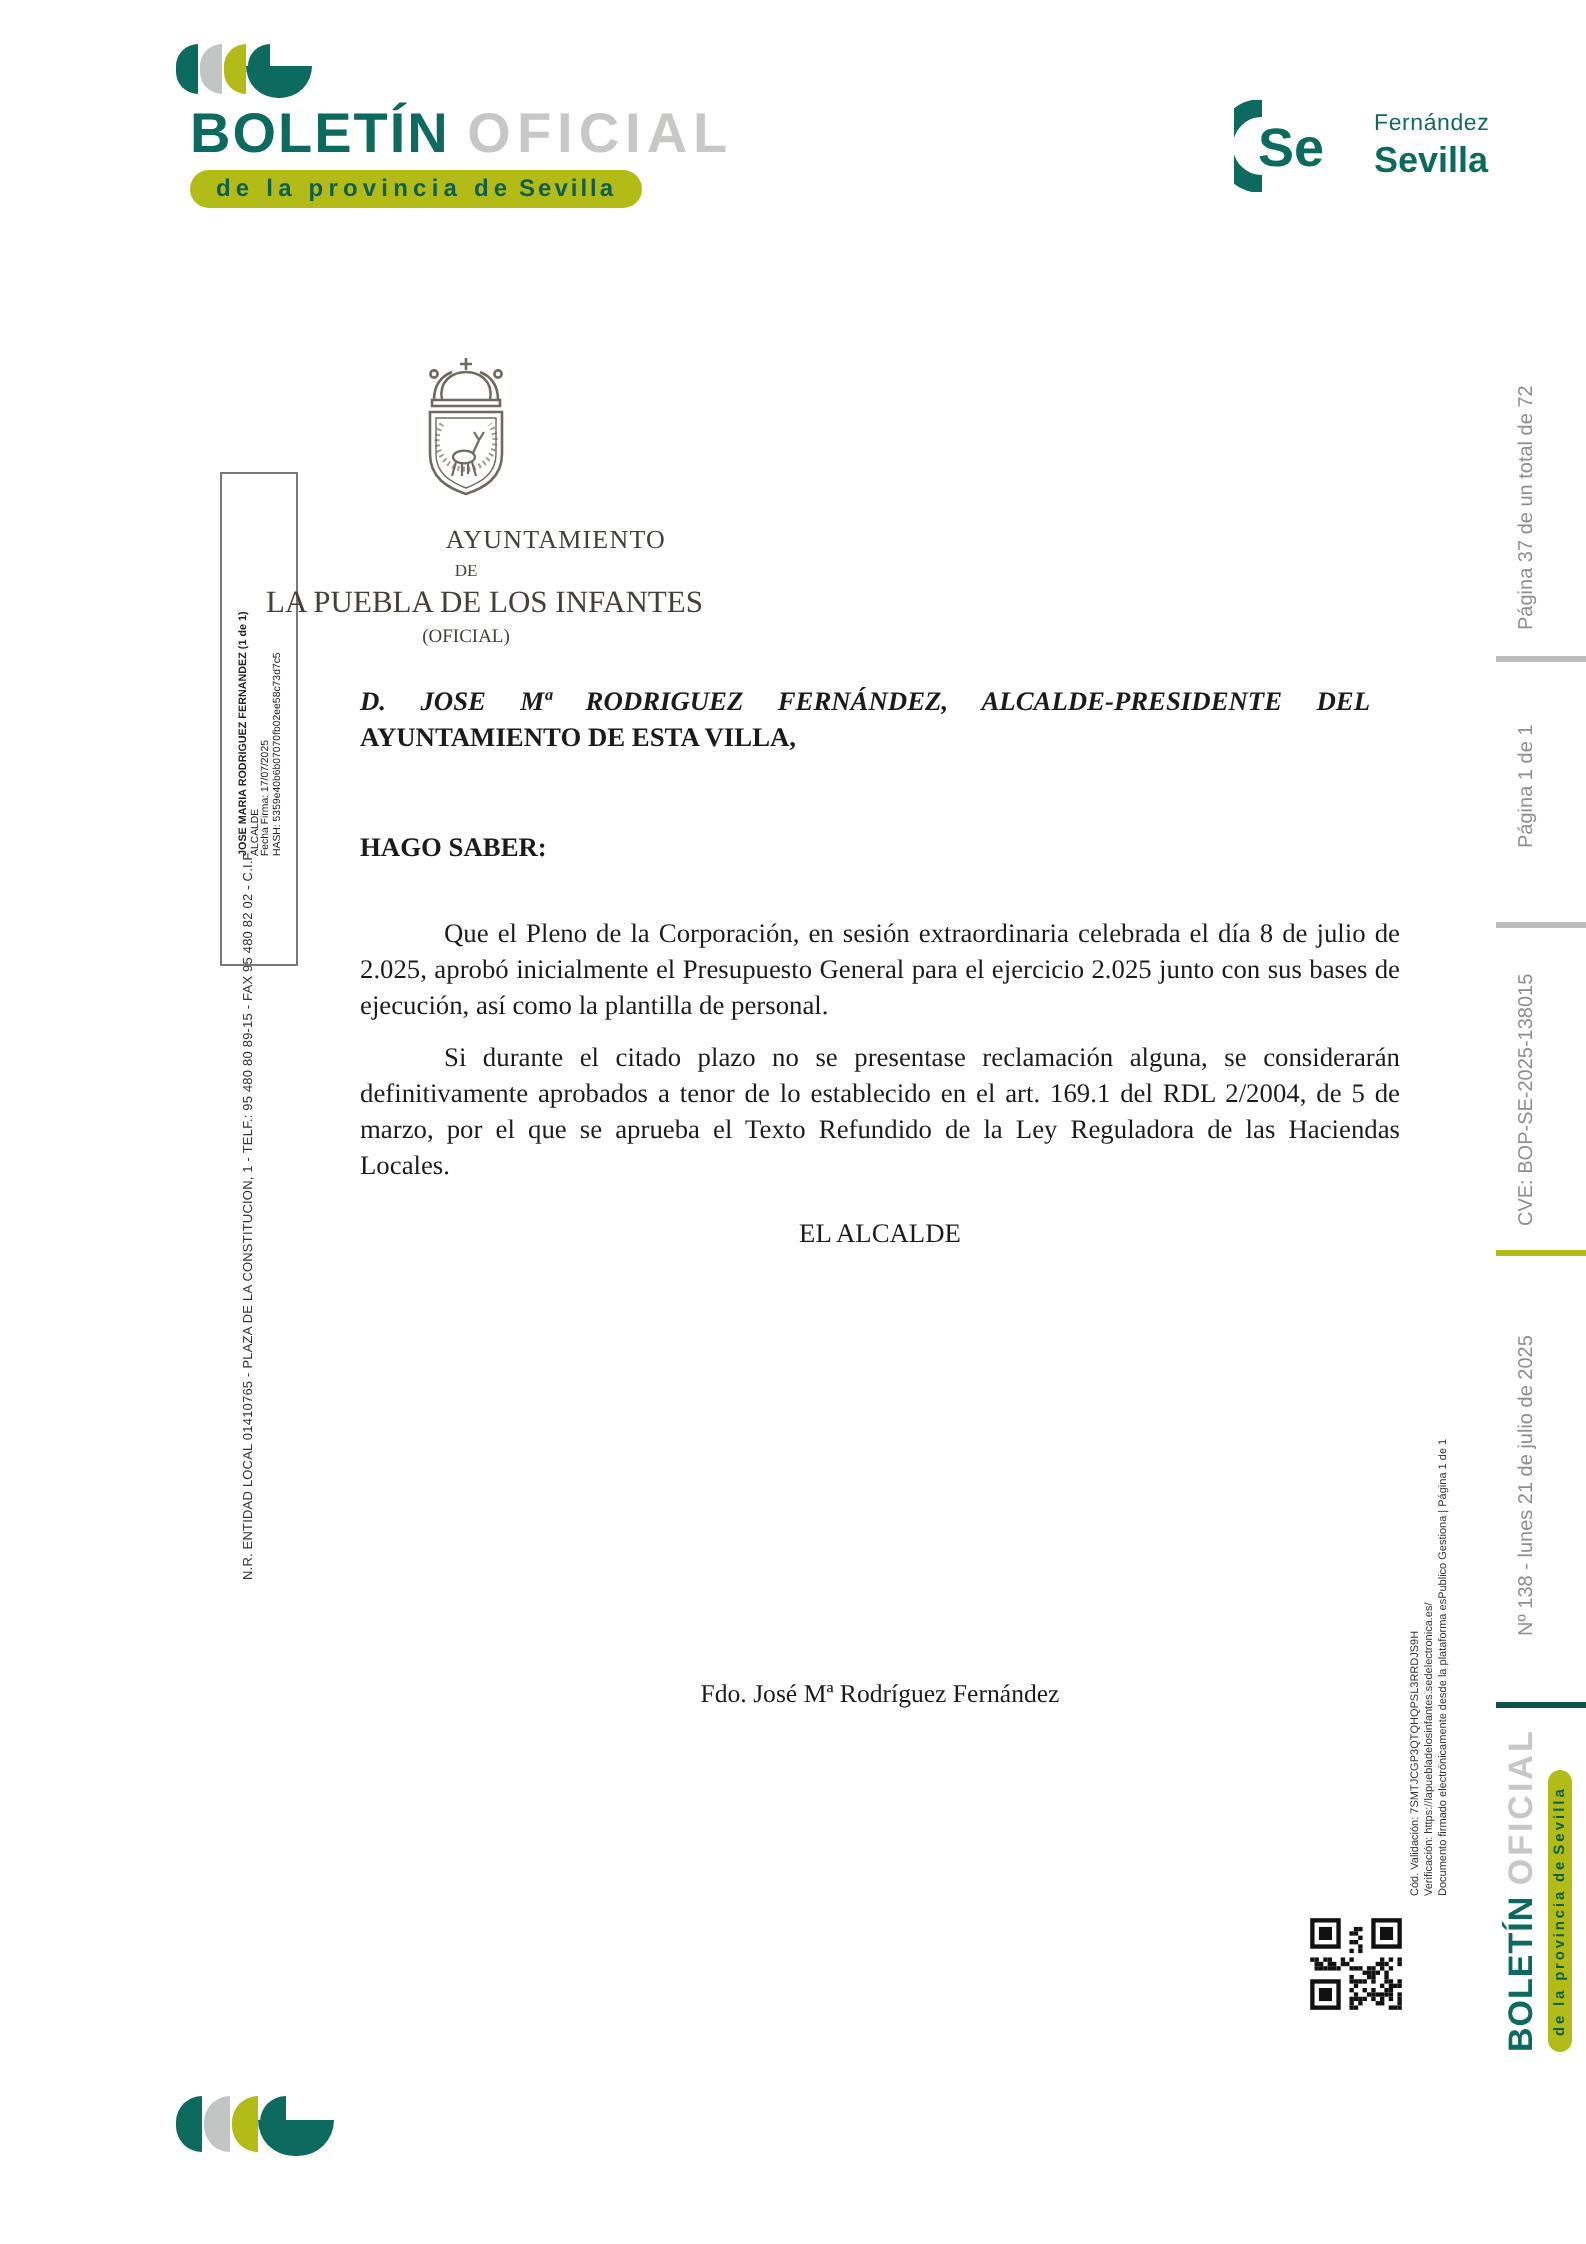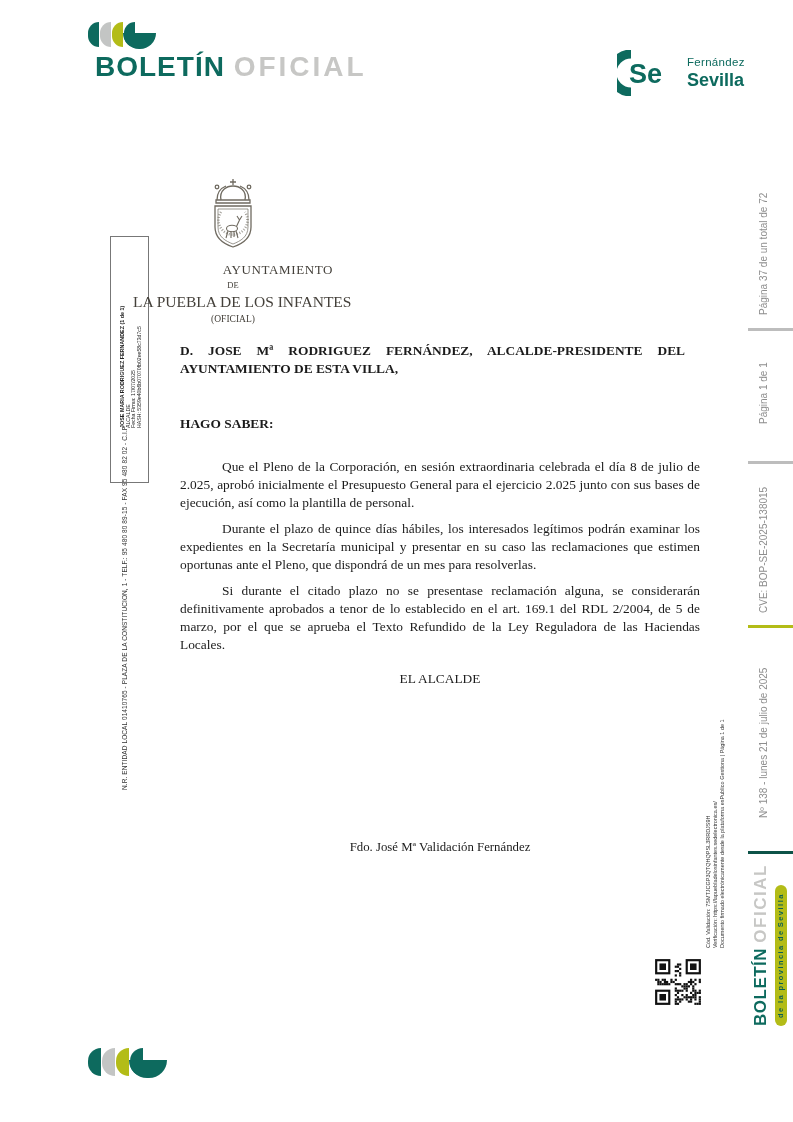--- a/index.html
+++ b/index.html
@@ -55,21 +55,21 @@
   .entity-line{left:121px;top:790px;font-size:6.5px;color:#333;letter-spacing:0.1px;}
   
   .org-block{position:absolute;left:133px;top:176px;width:200px;text-align:center;color:#44403a;}
   .org-block .crest{display:block;margin:0 auto;}
   .org-l1{font-size:13px;letter-spacing:0.6px;margin-top:6px;text-align:right;}
   .org-l2{font-size:8.5px;margin-top:2px;}
   .org-l3{font-size:15.5px;margin-top:3px;white-space:nowrap;}
   .org-l4{font-size:9.5px;margin-top:3px;}
   .doc-heading{position:absolute;left:180px;top:342px;width:505px;font-weight:bold;
                font-size:13.4px;line-height:18px;}
-  .doc-heading .hl1{text-align:justify;text-align-last:justify;}
+  .doc-heading .hl1{text-align:justify;text-align-last:justify;font-style:italic;}
   .hago{position:absolute;left:180px;top:416px;font-weight:bold;font-size:13.4px;}
   .doc-body{position:absolute;left:180px;top:458px;width:520px;font-size:13.4px;line-height:18px;}
   .doc-body p{margin:0 0 8px 0;text-align:justify;text-indent:42px;}
   .doc-body p.p3{margin-bottom:16px;}
   .doc-body p.p4{text-indent:28px;}
   .closing{margin-top:10px;text-align:center;font-size:13.4px;}
   .signature{position:absolute;left:180px;top:840px;width:520px;text-align:center;font-size:12.8px;}
   
   .validation{left:705px;top:948px;font-size:5.5px;line-height:7.2px;color:#333;}
   .qr{position:absolute;left:654px;top:958px;}
@@ -82,20 +82,24 @@
   <span class="halfdisc c-gray"></span>
   <span class="halfdisc c-lime"></span>
   <span class="halfdisc c-teal"></span>
   <span class="bowl c-teal"></span>
 </div>
 
 <div class="masthead">
   <div class="title">
     <span class="t-bold">BOLETÍN</span>
     <span class="t-light">OFICIAL</span>
+  </div>
+  <div class="pill">
+    <span class="p-reg">de la provincia de</span>
+    <span class="p-bold">Sevilla</span>
   </div>
 </div>
 
 <div class="dipu">
   <svg width="52" height="46" viewBox="0 0 52 46">
     <path d="M14 4 A19 19 0 1 0 14 42" fill="none" stroke="#0d6a5e" stroke-width="9"></path>
     <text x="12" y="33" font-family="Liberation Sans, sans-serif" font-size="27" font-weight="bold" fill="#0d6a5e">Se</text>
   </svg>
   <div class="dipu-text">
     <div class="d1">Fernández</div>
@@ -158,26 +162,25 @@
 </div>
 
 <div class="doc-heading">
   <div class="hl1">D. JOSE Mª RODRIGUEZ FERNÁNDEZ, ALCALDE-PRESIDENTE DEL</div>
   <div class="hl2">AYUNTAMIENTO DE ESTA VILLA,</div>
 </div>
 <div class="hago">HAGO SABER:</div>
 
 <div class="doc-body">
   <p class="p1">Que el Pleno de la Corporación, en sesión extraordinaria celebrada el día 8 de julio de 2.025, aprobó inicialmente el Presupuesto General para el ejercicio 2.025 junto con sus bases de ejecución, así como la plantilla de personal.</p>
-  <p class="p2">Durante el plazo de quince días hábiles, los interesados legítimos podrán examinar los expedientes en la Secretaría municipal y presentar en su caso las reclamaciones que estimen oportunas ante el Pleno, que dispondrá de un mes para resolverlas.</p>
   <p class="p3">Si durante el citado plazo no se presentase reclamación alguna, se considerarán definitivamente aprobados a tenor de lo establecido en el art. 169.1 del RDL 2/2004, de 5 de marzo, por el que se aprueba el Texto Refundido de la Ley Reguladora de las Haciendas Locales.</p>
   <div class="closing">EL ALCALDE</div>
 </div>
 
-<div class="signature">Fdo. José Mª Validación Fernández</div>
+<div class="signature">Fdo. José Mª Rodríguez Fernández</div>
 
 <div class="vtext validation">
   <div>Cód. Validación: 7SMTJCGP3QTQHQPSL3RRDJS9H</div>
   <div>Verificación: https://lapuebladelosinfantes.sedelectronica.es/</div>
   <div>Documento firmado electrónicamente desde la plataforma esPublico Gestiona | Página 1 de 1</div>
 </div>
 <div class="qr">
   <svg width="48" height="48" viewBox="-0.5 -0.5 22 22">
     <rect x="-0.5" y="-0.5" width="22" height="22" fill="#fff"></rect>
     <g fill="#111">

